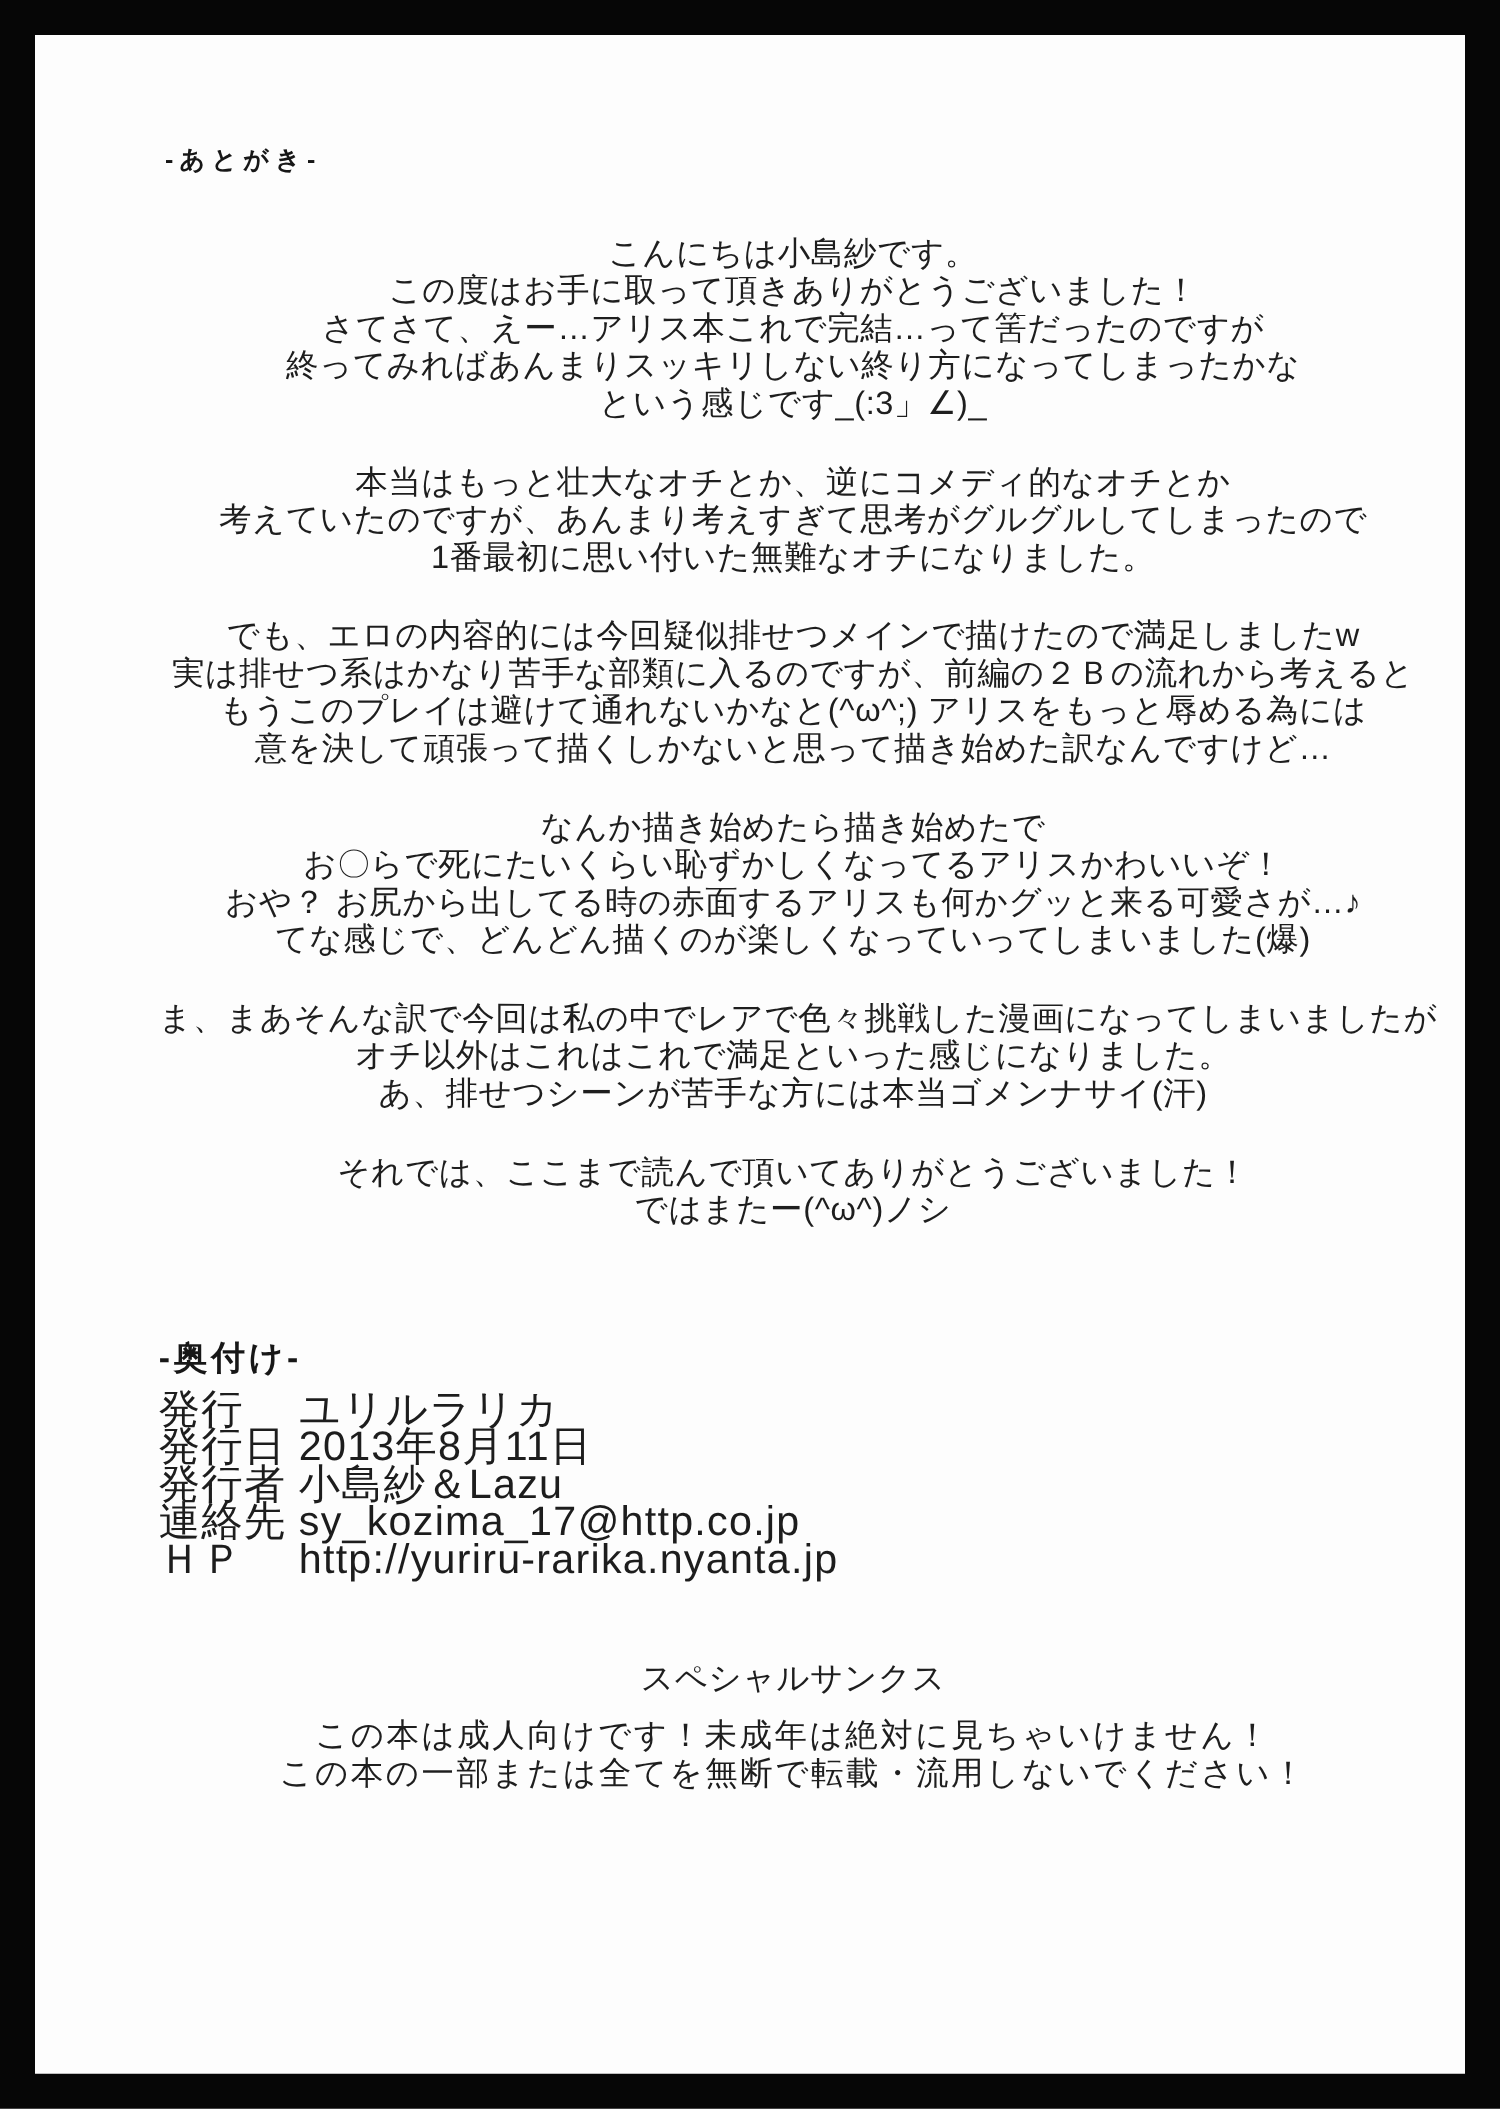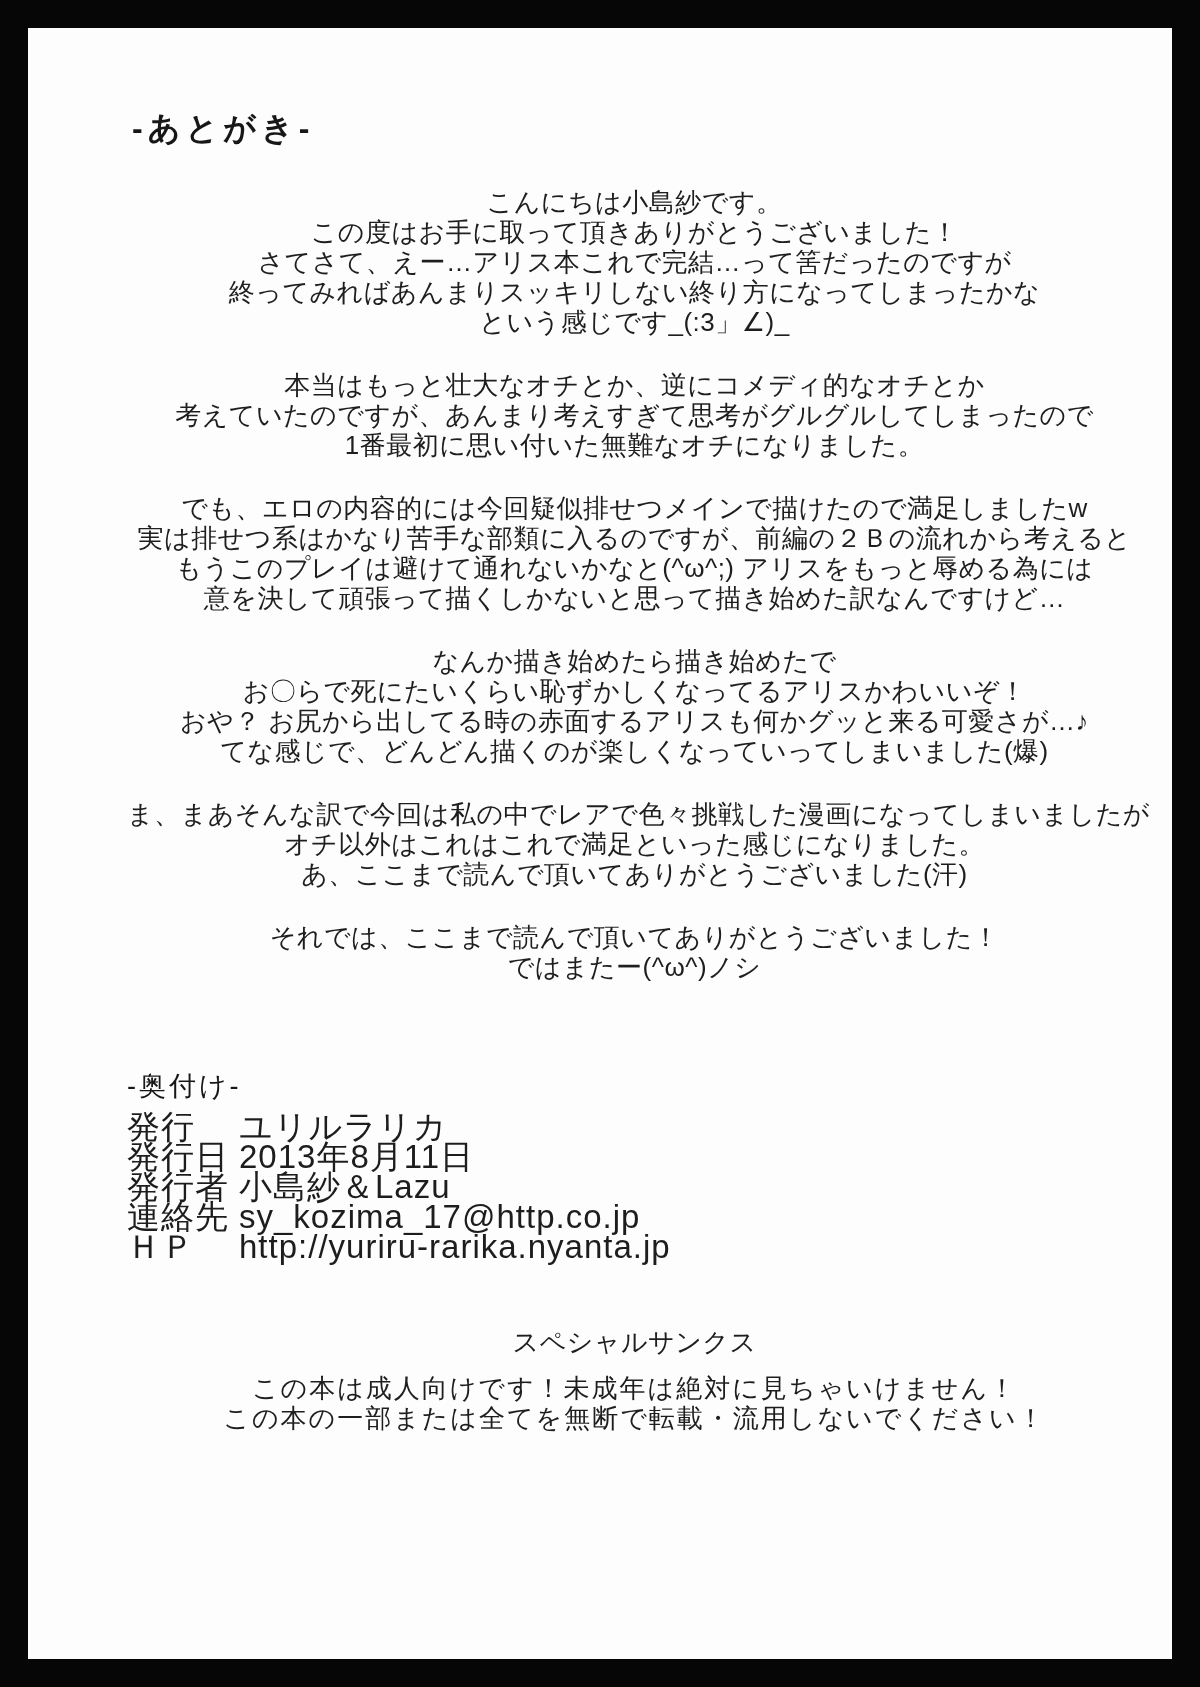--- a/index.html
+++ b/index.html
@@ -17,42 +17,42 @@
     color: #1d1d1d;
     overflow: hidden;
   }
   .content {
     padding: 0 30px 0 99px;
   }
   .afterword-title {
     margin-top: 82px;
     margin-left: 5px;
     margin-bottom: 41px;
-    font-size: 32px;
+    font-size: 20px;
     font-weight: bold;
     letter-spacing: 5px;
     line-height: 36px;
     color: #171717;
   }
   .para {
     margin-bottom: 33px;
   }
   .line {
     font-size: 26px;
     line-height: 30px;
     letter-spacing: 0.5px;
     white-space: pre;
     color: #1e1e1e;
     text-align: center;
   }
   .colophon-title {
     margin-top: 86px;
     margin-bottom: 8px;
     font-size: 27px;
-    font-weight: normal;
+    font-weight: bold;
     letter-spacing: 3px;
     line-height: 36px;
     color: #171717;
   }
   .crow {
     display: flex;
     font-size: 33px;
     line-height: 30px;
     letter-spacing: 1px;
   }
@@ -105,21 +105,21 @@
       </div>
       <div class="para">
         <div class="line">なんか描き始めたら描き始めたで</div>
         <div class="line">お〇らで死にたいくらい恥ずかしくなってるアリスかわいいぞ！</div>
         <div class="line">おや？ お尻から出してる時の赤面するアリスも何かグッと来る可愛さが…♪</div>
         <div class="line">てな感じで、どんどん描くのが楽しくなっていってしまいました(爆)</div>
       </div>
       <div class="para">
         <div class="line">ま、まあそんな訳で今回は私の中でレアで色々挑戦した漫画になってしまいましたが</div>
         <div class="line">オチ以外はこれはこれで満足といった感じになりました。</div>
-        <div class="line">あ、ここまで読んで頂いてありがとうございました(汗)</div>
+        <div class="line">あ、排せつシーンが苦手な方には本当ゴメンナサイ(汗)</div>
       </div>
       <div class="para">
         <div class="line">それでは、ここまで読んで頂いてありがとうございました！</div>
         <div class="line">ではまたー(^ω^)ノシ</div>
       </div>
     </div>
 
     <div class="colophon-title">-奥付け-</div>
 
     <div>

